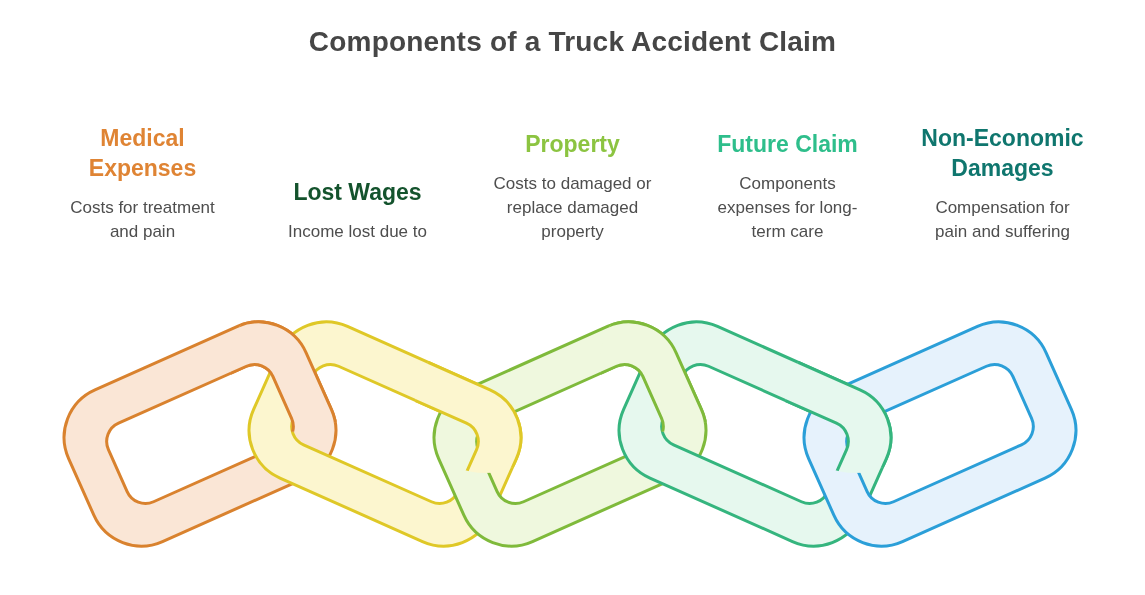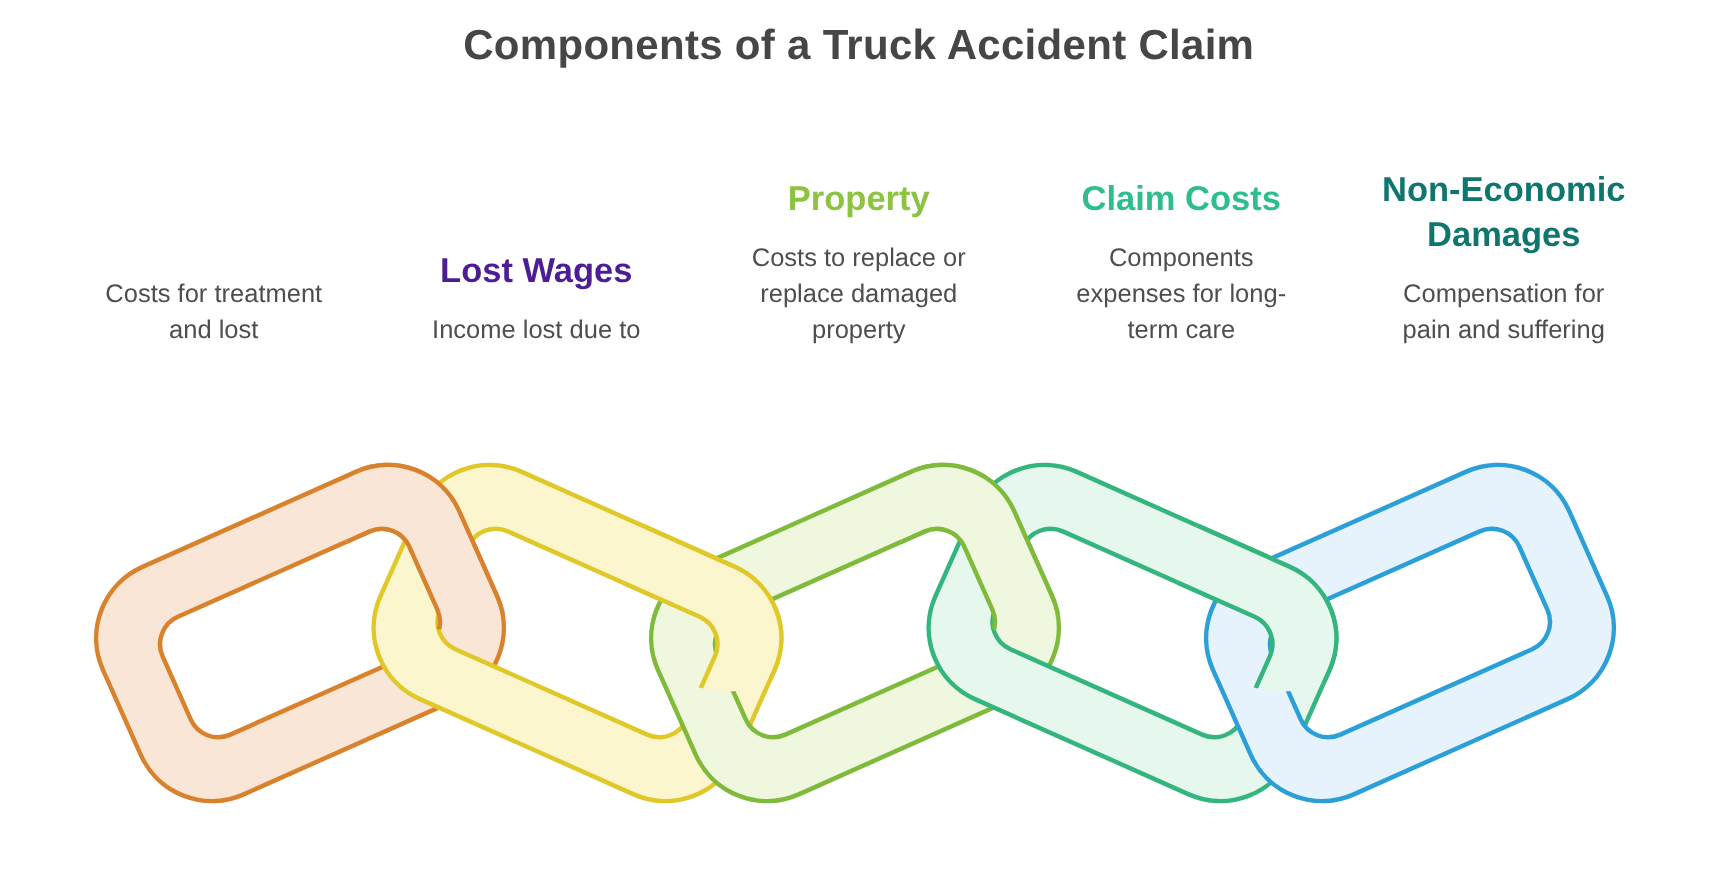--- a/index.html
+++ b/index.html
@@ -5,21 +5,21 @@
   html, body {
     margin: 0; padding: 0;
     width: 1145px; height: 595px;
     background: #ffffff;
     overflow: hidden;
     font-family: "Liberation Sans", "DejaVu Sans", sans-serif;
   }
   .page { width: 1145px; height: 595px; position: relative; }
   .main-title {
     margin: 0;
-    padding-top: 12px;
+    padding-top: 24px;
     text-align: center;
     font-size: 28px;
     line-height: 36px;
     font-weight: bold;
     color: #464646;
     letter-spacing: 0.2px;
   }
   .columns {
     display: flex;
     align-items: flex-end;
@@ -60,52 +60,56 @@
 </head>
 <body>
 
 <div class="page">
 
   <h1 class="main-title">Components of a Truck Accident Claim</h1>
 
   <div class="columns">
 
     <div class="col">
+      <div class="col-title" style="color: rgb(223, 132, 52);">
+        <div>Medical</div>
+        <div>Expenses</div>
+      </div>
       <div class="col-desc">
         <div>Costs for treatment</div>
-        <div>and lost</div>
+        <div>and pain</div>
         <div></div>
       </div>
     </div>
 
     <div class="col">
-      <div class="col-title" style="color: #4c1d95;">
+      <div class="col-title" style="color: #14532d;">
         <div>Lost Wages</div>
         <div></div>
       </div>
       <div class="col-desc">
         <div>Income lost due to</div>
         <div></div>
       </div>
     </div>
 
     <div class="col">
       <div class="col-title" style="color: rgb(140, 196, 65);">
         <div>Property</div>
       </div>
       <div class="col-desc">
-        <div>Costs to replace or</div>
+        <div>Costs to damaged or</div>
         <div>replace damaged</div>
         <div>property</div>
       </div>
     </div>
 
     <div class="col">
       <div class="col-title" style="color: rgb(46, 190, 139);">
-        <div>Claim Costs</div>
+        <div>Future Claim</div>
         <div></div>
       </div>
       <div class="col-desc">
         <div>Components</div>
         <div>expenses for long-</div>
         <div>term care</div>
       </div>
     </div>
 
     <div class="col">

